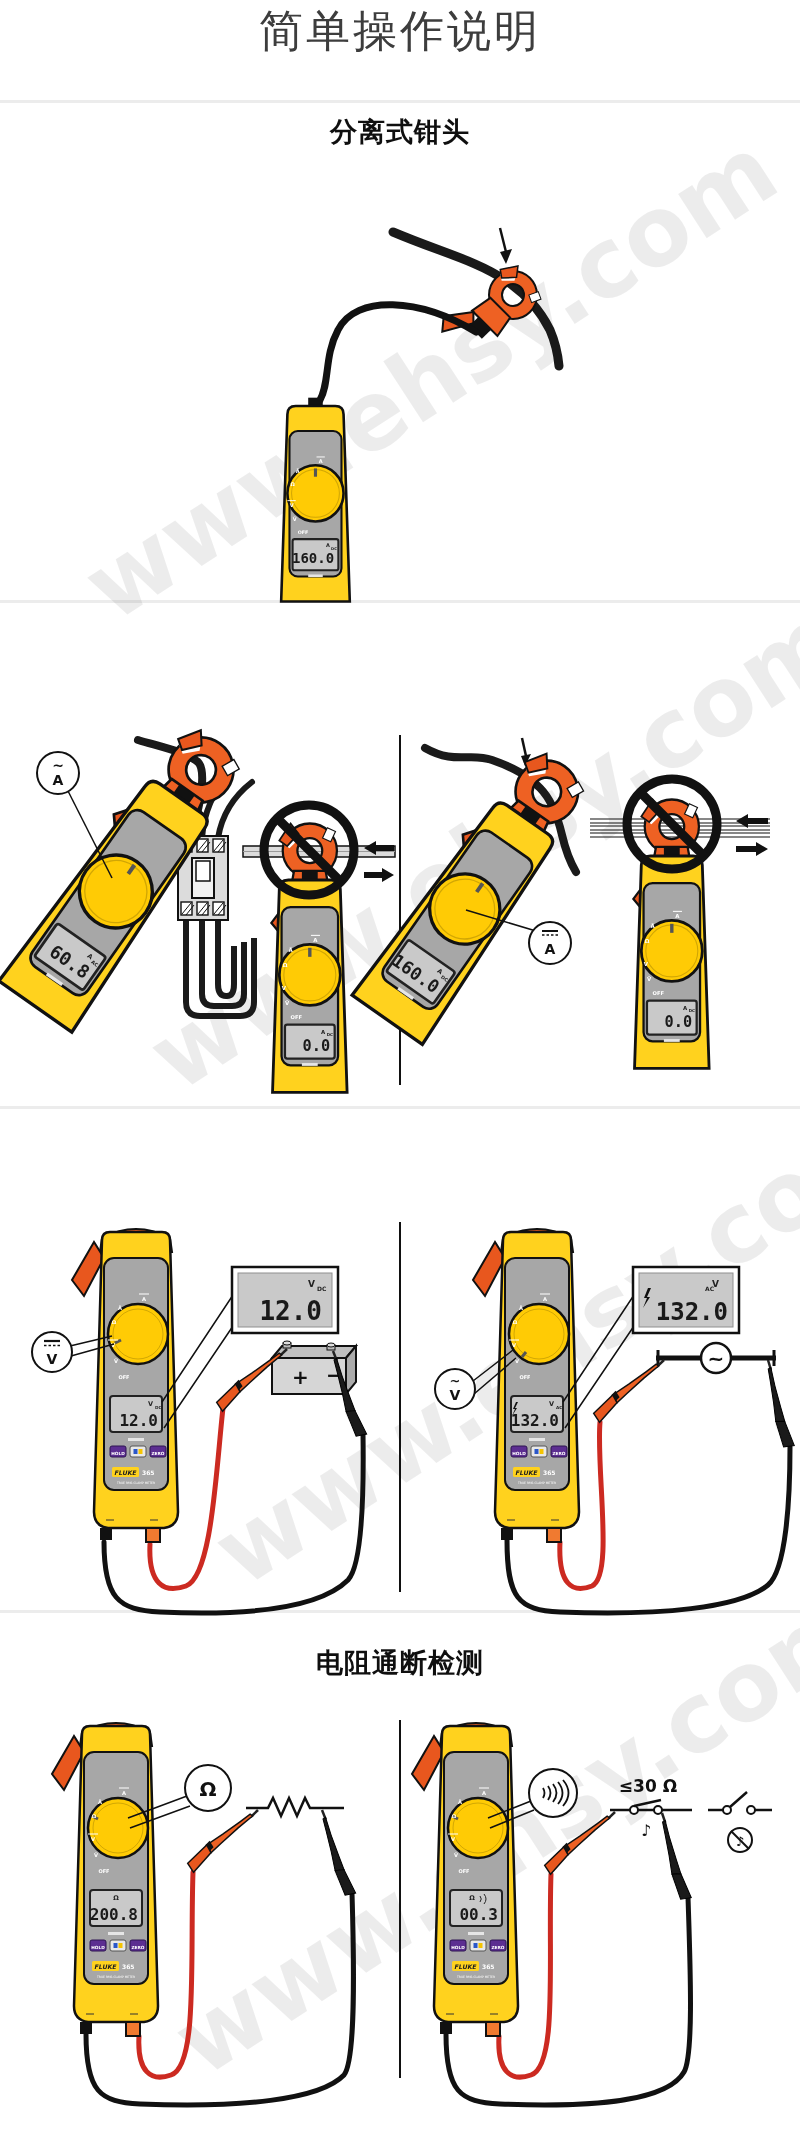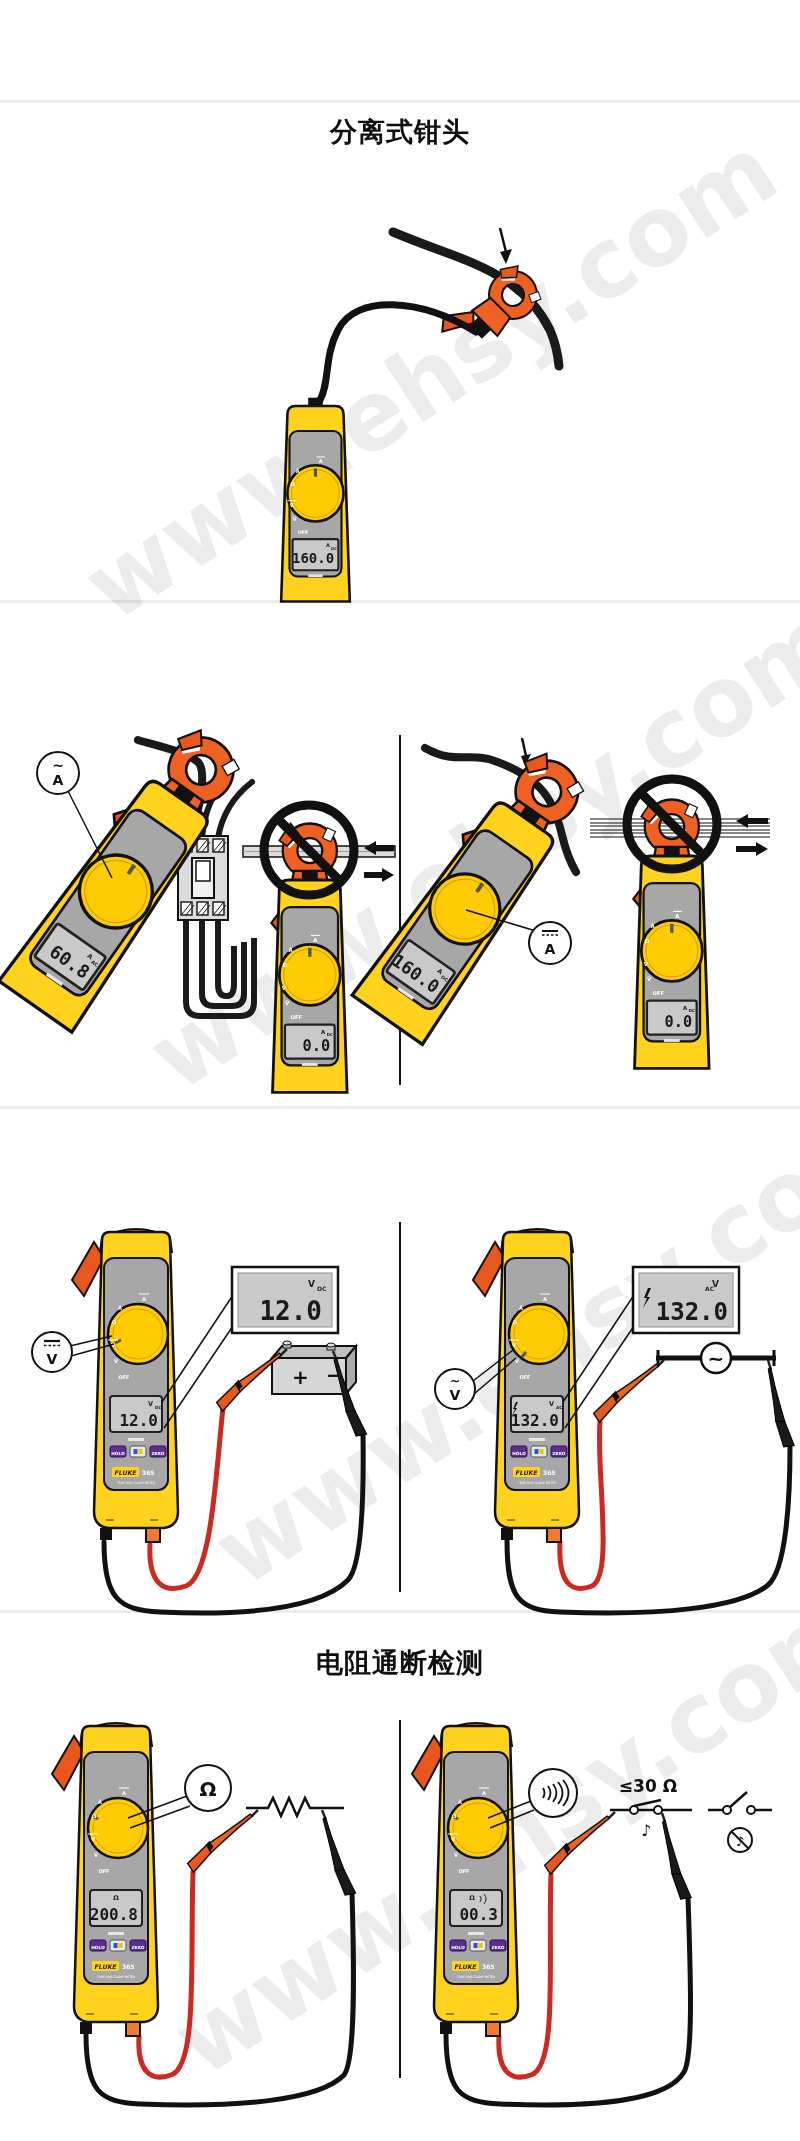--- a/index.html
+++ b/index.html
@@ -16,20 +16,21 @@
   svg{position:absolute;left:0;overflow:visible}
   svg text{font-family:"DejaVu Sans","Liberation Sans",sans-serif}
   .seg{font-family:"DejaVu Sans Mono","Liberation Mono",monospace;font-weight:700;fill:#1a1a1a}
   .lbl{fill:#ffffff;font-weight:700}
 </style>
 </head>
 <body>
 
 <div class="page">
 
+  <div class="title">简单操作说明</div>
   <div class="divider" style="top:100px"></div>
   <div class="hd" style="top:114px">分离式钳头</div>
   <div class="divider" style="top:600px"></div>
   <div class="divider" style="top:1106px"></div>
   <div class="divider" style="top:1610px"></div>
   <div class="hd" style="top:1645px">电阻通断检测</div>
 
   <div class="wm" style="left:95px;top:540px">www.ehsy.com</div>
   <div class="wm" style="left:160px;top:1010px">www.ehsy.com</div>
   <div class="wm" style="left:225px;top:1505px">www.ehsy.com</div>

